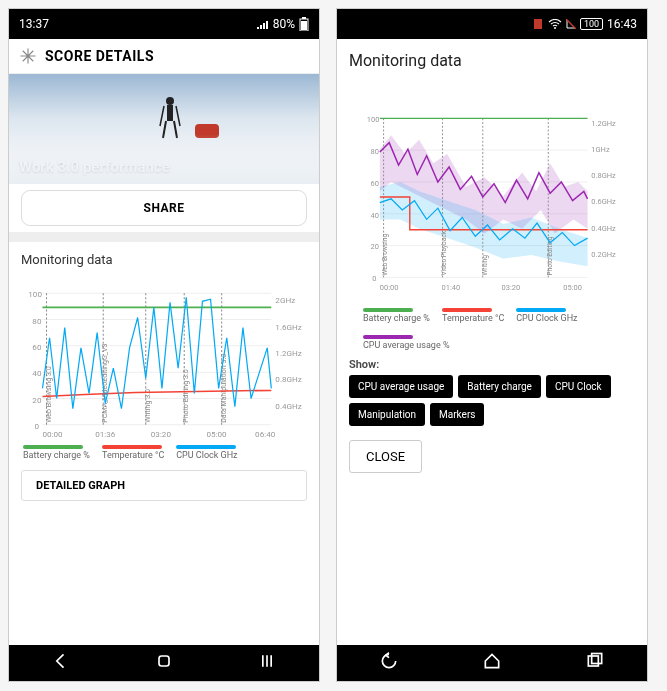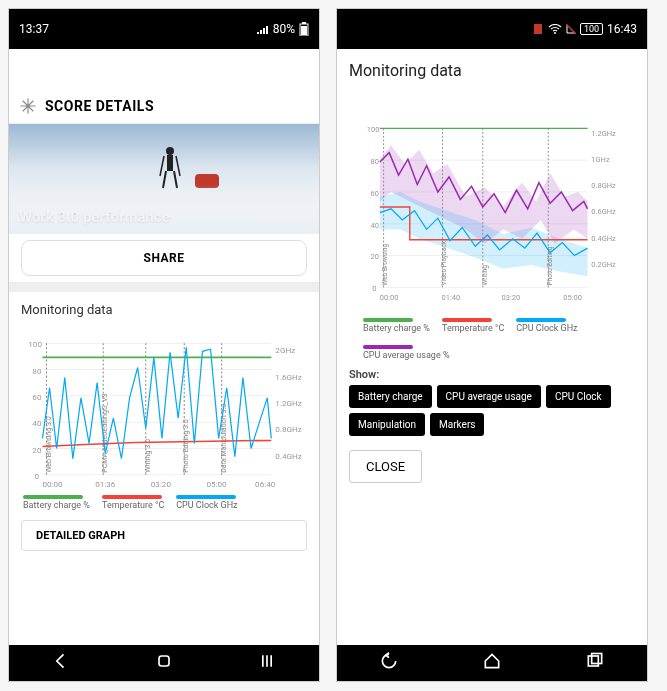--- a/index.html
+++ b/index.html
@@ -1,25 +1,25 @@
 <!DOCTYPE html>
 <html><head>
 <meta charset="utf-8">
 <style>
 * { margin: 0; padding: 0; box-sizing: border-box; font-family: -apple-system, BlinkMacSystemFont, "Segoe UI", Roboto, Arial, sans-serif; }
 body { background: #f5f5f5; display: flex; gap: 16px; padding: 8px; }
 .phone { background: #fff; width: 312px; border: 1px solid #ccc; display: flex; flex-direction: column; height: 674px; overflow: hidden; }
-.statusbar { background: #000; color: #fff; display: flex; justify-content: space-between; align-items: center; padding: 2px 10px; font-size: 12px; height: 40px; }
+.statusbar { background: #000; color: #fff; display: flex; justify-content: space-between; align-items: center; padding: 2px 10px; font-size: 12px; height: 30px; }
 .statusbar .right { display: flex; align-items: center; gap: 4px; }
 .statusbar .left { display: flex; align-items: center; gap: 4px; }
 .navbar { background: #000; height: 36px; display: flex; justify-content: space-around; align-items: center; color: #fff; margin-top: auto; }
 .navbar svg { width: 20px; height: 20px; }
 
 
-.app-header { background: #fff; padding: 8px 10px; display: flex; align-items: center; gap: 8px; border-bottom: 1px solid #eee; margin-top: 40px; }
+.app-header { background: #fff; padding: 8px 10px; display: flex; align-items: center; gap: 8px; border-bottom: 1px solid #eee; }
 .app-header-title { font-weight: 700; font-size: 14px; letter-spacing: 0.5px; }
 .hero { position: relative; height: 110px; background: linear-gradient(180deg,#9cb8d4 0%, #dce6ef 40%, #f0f3f7 70%, #fff 100%); overflow: hidden; }
 .hero::after { content:''; position:absolute; bottom:0; left:0; right:0; height:50px; background: linear-gradient(180deg, rgba(240,240,240,0) 0%, #e8eef3 100%); }
 .hero-skier { position:absolute; left:48%; top:22px; width:24px; height:44px; }
 .hero-sled { position:absolute; left:60%; top:50px; width:24px; height:14px; background:#c0392b; border-radius:4px; }
 .hero-title { position: absolute; bottom: 8px; left: 10px; color: #fff; font-weight: 700; font-size: 15px; text-shadow: 0 1px 2px rgba(0,0,0,0.4); }
 .score-row { display: flex; justify-content: space-between; align-items: baseline; padding: 10px 12px; }
 .score-label { font-size: 14px; font-weight: 600; color: #222; }
 .score-value { font-size: 24px; font-weight: 700; color: #f57c00; }
 .note { padding: 4px 12px 10px; font-size: 11px; font-style: italic; color: #666; }
@@ -275,22 +275,22 @@
           <span>CPU Clock GHz</span>
         </div>
       <div class="legend-item">
           <div class="legend-bar" style="background:#9c27b0;width:50px"></div>
           <span>CPU average usage %</span>
         </div>
     </div>
 
     <div class="show-label">Show:</div>
     <div class="filter-row">
+      <div class="filter-btn">CPU average usage</div>
       <div class="filter-btn">Battery charge</div>
-      <div class="filter-btn">CPU average usage</div>
       <div class="filter-btn">CPU Clock</div>
       <div class="filter-btn">Manipulation</div>
       <div class="filter-btn">Markers</div>
     </div>
 
     <div class="close-btn">CLOSE</div>
   </div>
 
   <div class="navbar">
     <span><svg viewBox="0 0 24 24">

